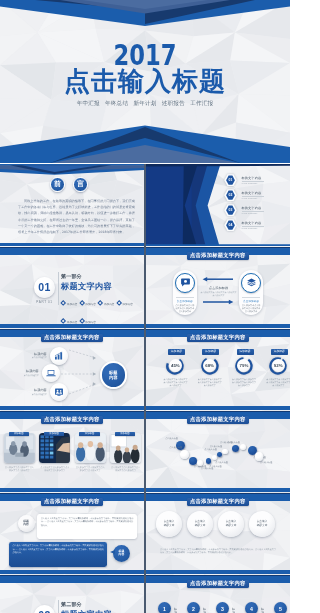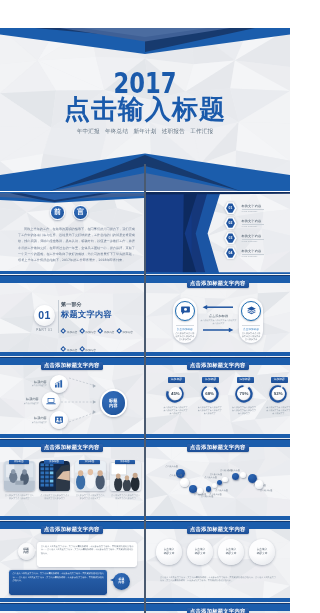--- a/index.html
+++ b/index.html
@@ -2,21 +2,21 @@
 <html><head>
 <meta charset="utf-8">
 <title>PPT Template Preview</title>
 <style>
   html,body{margin:0;padding:0;background:#ffffff;}
   body{width:290px;height:613px;overflow:hidden;
        font-family:"Liberation Sans","DejaVu Sans",sans-serif;
        -webkit-font-smoothing:antialiased;}
   .deck{width:290px;height:613px;position:relative;background:#ffffff;}
   .vdiv{position:absolute;left:144.2px;top:164px;width:1.6px;height:449px;background:#4a5a70;z-index:50;}
-  .slide{position:absolute;overflow:hidden;background:#eceef1;margin-top:28px;}
+  .slide{position:absolute;overflow:hidden;background:#eceef1;}
   .poly{position:absolute;left:0;top:0;width:100%;height:100%;}
   .lyr{position:absolute;left:0;top:0;width:100%;height:100%;}
   
   #cover{left:0;top:0;width:290px;height:163px;}
   .cov-title{position:absolute;width:100%;text-align:center;color:#1a5aab;
      font-weight:bold;letter-spacing:1px;}
   .cov-year{top:41px;font-size:29px;line-height:29px;letter-spacing:0px;
      transform:scaleX(.78);}
   .cov-main{top:67px;font-size:26px;line-height:28px;letter-spacing:1px;}
   .cov-sub{position:absolute;top:99px;width:100%;text-align:center;color:#5d6e7e;

